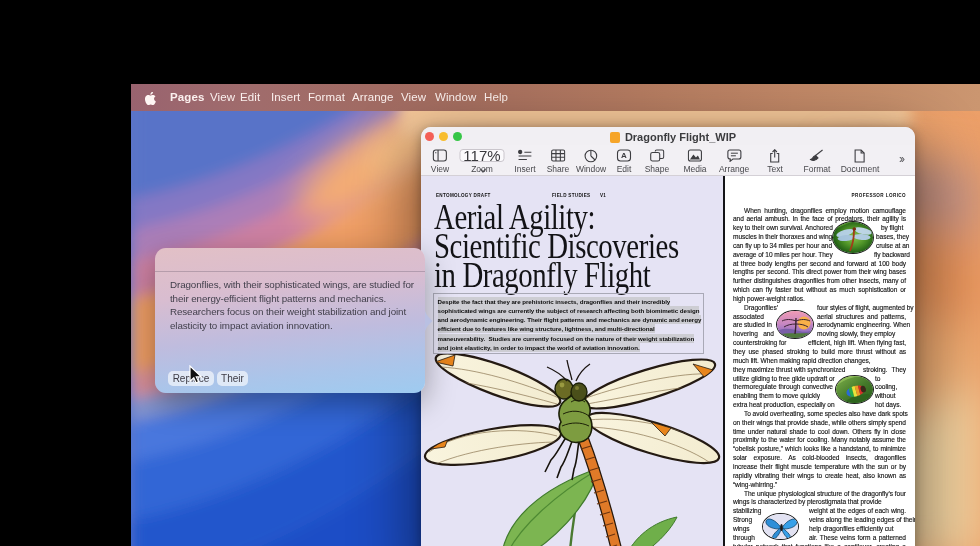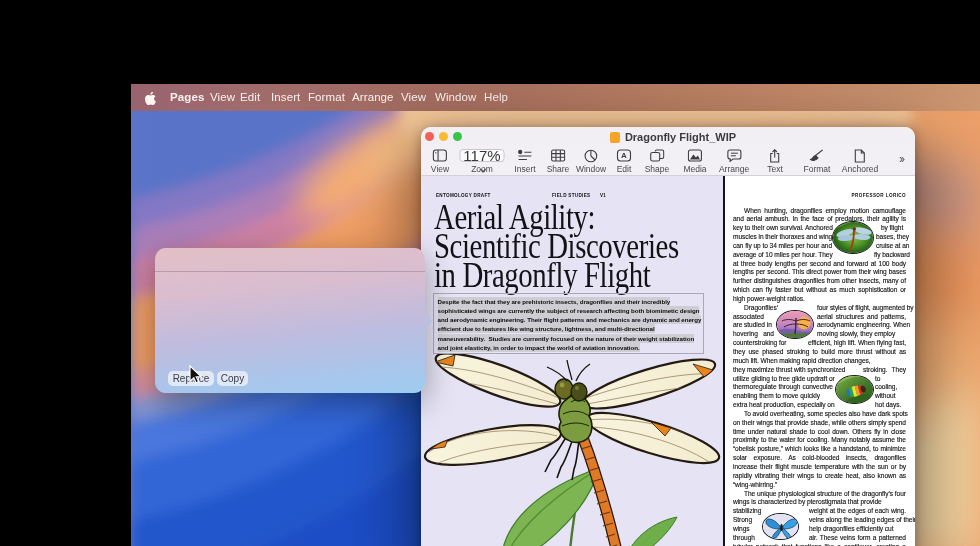--- a/index.html
+++ b/index.html
@@ -269,21 +269,21 @@
           </div>
         <div class="lbl">Format</div>
       </div>
       <div class="titem" style="left:439px;">
         <div class="ticon">
             <svg width="12" height="14" viewBox="0 0 12 14">
               <path d="M1.5,1 L7.5,1 L10.5,4 L10.5,13 L1.5,13 Z" fill="none" stroke="#3d3d41" stroke-width="1.1"></path>
               <path d="M7.5,1 L7.5,4 L10.5,4" fill="none" stroke="#3d3d41" stroke-width="1.1"></path>
             </svg>
           </div>
-        <div class="lbl">Anchored</div>
+        <div class="lbl">Document</div>
       </div>
       <div style="position:absolute; left:478px; top:7px; font-size:12px; color:#5a5a5e; letter-spacing:-2px;">››</div>
     </div>
     <div id="doc">
       <div id="lpage">
         <span class="hdr" style="left:15px;">ENTOMOLOGY DRAFT</span>
         <span class="hdr" style="left:131px;">FIELD STUDIES</span>
         <span class="hdr" style="left:179px;">V1</span>
         <div id="ltitle">Aerial Agility:<br>Scientific Discoveries<br>in Dragonfly Flight</div>
         <div id="lbox">
@@ -562,22 +562,23 @@
             <path d="M19.5,14 C25,18 29,23 27,24.5 C25,26 21,21 19,16 Z" fill="#37a0e8" stroke="#14466b" stroke-width="0.8"></path>
             <ellipse cx="18.5" cy="13.5" rx="1.3" ry="3.5" fill="#1a1a1a"></ellipse>
           </svg>
         </div>
       </div>
     </div>
   </div>
 
   <div id="pop">
     <div id="popsep"></div>
+    <div id="popbody">Dragonflies, with their sophisticated wings, are studied for<br>their energy-efficient flight patterns and mechanics.<br>Researchers focus on their weight stabilization and joint<br>elasticity to impact aviation innovation.</div>
     <div class="pbtn" style="left:13px; top:122.5px; width:46px;">Replace</div>
-    <div class="pbtn" style="left:62px; top:122.5px; width:31px;">Copy</div>
+    <div class="pbtn" style="left:62px; top:122.5px; width:31px;">Their</div>
     <svg style="position:absolute; right:-7.5px; top:63px;" width="8" height="20" viewBox="0 0 8 20">
       <path d="M0,0 C1.5,4.5 5.5,8 7.5,10 C5.5,12 1.5,15.5 0,20 Z" fill="#b9c0e2"></path>
     </svg>
   </div>
 
   <svg id="cursor" style="position:absolute; left:58px; top:281px;" width="14" height="20" viewBox="0 0 14 20">
     <path d="M1,1 L1,16.2 L4.8,12.8 L7.1,17.9 L9.6,16.8 L7.3,11.9 L12.3,11.9 Z" fill="#111" stroke="#fff" stroke-width="1.2"></path>
   </svg>
 </div>
 

